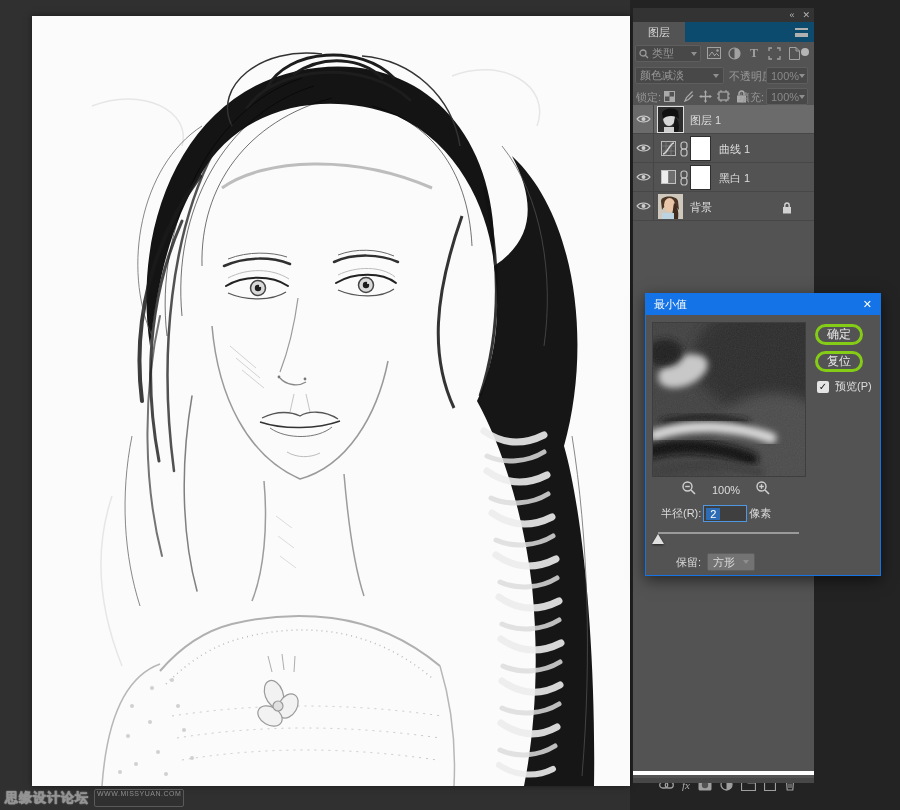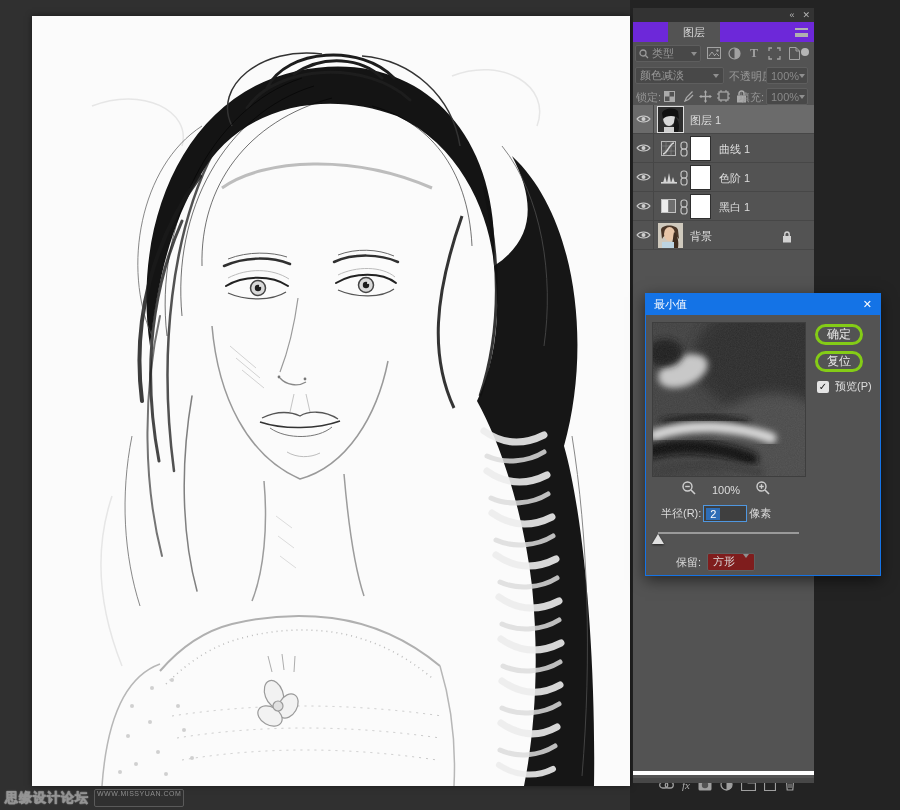--- a/index.html
+++ b/index.html
@@ -12,21 +12,21 @@
   #document { left:32px; top:16px; width:598px; height:770px; background:#fbfbfb; box-shadow:0 0 6px rgba(0,0,0,.5); }
   #watermark { left:5px; top:789px; display:flex; gap:5px; }
   #watermark .wm-big { font-size:13px; font-weight:bold; letter-spacing:1px; color:#2c2c2c;
       text-shadow:0 0 1px #9f9f9f,0 0 1px #9f9f9f,0 0 2px #8a8a8a; -webkit-text-stroke:.6px #949494; }
   #watermark .wm-small { font-size:7px; color:#8d8d8d; letter-spacing:.5px; border:1px solid #5a5a5a; padding:0 2px; border-radius:2px; }
 
   
   #panel-group { left:633px; top:8px; width:181px; height:775px; }
   #group-bar { height:14px; background:#333333; display:flex; justify-content:flex-end; align-items:center; gap:8px; padding-right:4px; }
   #group-bar .gico { color:#b5b5b5; font-size:9px; line-height:9px; cursor:pointer; }
-  #tab-bar { height:20px; background:#6d28d9; display:flex; align-items:center; position:relative;padding-left:35px; }
+  #tab-bar { height:20px; background:#0c4a6e; display:flex; align-items:center; position:relative; }
   #layers-tab { width:52px; height:20px; background:#535353; color:#d9d9d9; font-size:11px; display:flex; align-items:center; justify-content:center; }
   .hamburger { position:absolute; right:6px; top:6px; width:13px; height:9px; border-top:2px solid #b0b0b0; border-bottom:2px solid #b0b0b0; }
   .hamburger:before { content:""; display:block; margin-top:2.5px; border-top:2px solid #b0b0b0; }
   #panel-body { position:absolute; top:34px; left:0; width:181px; height:741px; background:#535353; }
 
   .pbox { background:#484848; border:1px solid #5e5e5e; border-radius:2px; display:flex; align-items:center; position:absolute; height:17px; }
   .dimtext { color:#979797; font-size:11px; }
   .dimval  { color:#8a8a8a; font-size:11px; }
   .chev { width:0; height:0; border-left:3.5px solid transparent; border-right:3.5px solid transparent; border-top:4px solid #8f8f8f; }
 
@@ -78,21 +78,21 @@
   #preview-check-row { position:absolute; left:171px; top:64px; display:flex; align-items:center; gap:6px; }
   #preview-checkbox { width:12px; height:12px; background:#e4e4e4; border-radius:2px; color:#141414; font-size:10px; line-height:12px; text-align:center; font-weight:bold; cursor:pointer; }
   .dlg-label { color:#dddddd; font-size:11px; }
   #zoom-row { position:absolute; left:0; top:166px; width:160px; display:flex; align-items:center; justify-content:center; gap:16px; }
   #radius-row { position:absolute; left:15px; top:190px; display:flex; align-items:center; gap:2px; }
   #radius-input { width:44px; height:17px; background:#3f3f3f; border:1px solid #4f97e0; display:flex; align-items:center; padding-left:2px; cursor:text; }
   #radius-input .sel { background:#2e6db6; color:#ffffff; font-size:11px; padding:0 4px; }
   #slider-track { position:absolute; left:12px; top:217px; width:141px; height:2px; background:#9a9a9a; cursor:pointer; }
   #slider-thumb { position:absolute; left:6px; top:219px; width:0; height:0; border-left:6px solid transparent; border-right:6px solid transparent; border-bottom:10px solid #e0e0e0; filter:drop-shadow(0 1px 1px #222); cursor:pointer; }
   #preserve-row { position:absolute; left:30px; top:238px; display:flex; align-items:center; gap:6px; }
-  #preserve-select { width:48px; height:18px; background:#7f1d1d; border:1px solid #5f5f5f; border-radius:2px; display:flex; justify-content:space-between; padding:0 5px; cursor:pointer; }
+  #preserve-select { width:48px; height:18px; background:#737373; border:1px solid #5f5f5f; border-radius:2px; display:flex; align-items:center; justify-content:space-between; padding:0 5px; cursor:pointer; }
 </style>
 </head>
 <body>
 
 <div id="canvas-area" class="abs">
   <div id="document" class="abs">
     <svg width="598" height="770" viewBox="0 0 598 770">
       <rect width="598" height="770" fill="#fbfbfb"></rect>
 
       <path d="M60,90 C110,70 160,95 150,130 M420,60 C470,40 520,70 505,110 M80,480 C60,540 70,600 90,650" stroke="#e6e6e6" stroke-width="1.5" fill="none"></path>
@@ -354,42 +354,20 @@
         <span class="chain">
           <svg width="8" height="16" viewBox="0 0 8 16">
               <rect x="1" y="1" width="6" height="7" rx="2.5" fill="none" stroke="#c2c2c2" stroke-width="1.2"></rect>
               <rect x="1" y="8" width="6" height="7" rx="2.5" fill="none" stroke="#c2c2c2" stroke-width="1.2"></rect>
             </svg>
         </span>
         <span class="mask-thumb"></span>
         <span class="layer-name ln-b">曲线 1</span>
       </div>
 
-      <div class="layer-row">
-        <span class="eye-cell">
-          <svg width="15" height="10" viewBox="0 0 15 10">
-              <path d="M1,5 C4,1 11,1 14,5 C11,9 4,9 1,5 Z" fill="none" stroke="#cdcdcd" stroke-width="1.2"></path>
-              <circle cx="7.5" cy="5" r="2" fill="#cdcdcd"></circle>
-            </svg>
-        </span>
-        <span class="adj-icon">
-          <svg width="16" height="14" viewBox="0 0 16 14">
-              <path d="M0,13 L2,13 L4,6 L6,13 L8,3 L10,13 L12,7 L14,13 L16,13" fill="#d5d5d5"></path>
-              <rect x="0" y="12" width="16" height="1.6" fill="#d5d5d5"></rect>
-            </svg>
-        </span>
-        <span class="chain">
-          <svg width="8" height="16" viewBox="0 0 8 16">
-              <rect x="1" y="1" width="6" height="7" rx="2.5" fill="none" stroke="#c2c2c2" stroke-width="1.2"></rect>
-              <rect x="1" y="8" width="6" height="7" rx="2.5" fill="none" stroke="#c2c2c2" stroke-width="1.2"></rect>
-            </svg>
-        </span>
-        <span class="mask-thumb"></span>
-        <span class="layer-name ln-b">色阶 1</span>
-      </div>
 
       <div class="layer-row">
         <span class="eye-cell">
           <svg width="15" height="10" viewBox="0 0 15 10">
               <path d="M1,5 C4,1 11,1 14,5 C11,9 4,9 1,5 Z" fill="none" stroke="#cdcdcd" stroke-width="1.2"></path>
               <circle cx="7.5" cy="5" r="2" fill="#cdcdcd"></circle>
             </svg>
         </span>
         <span class="adj-icon">
           <svg width="15" height="14" viewBox="0 0 15 14">

